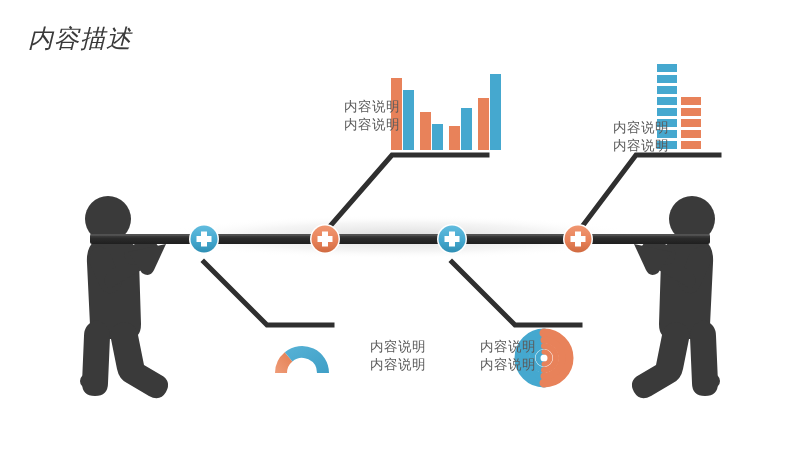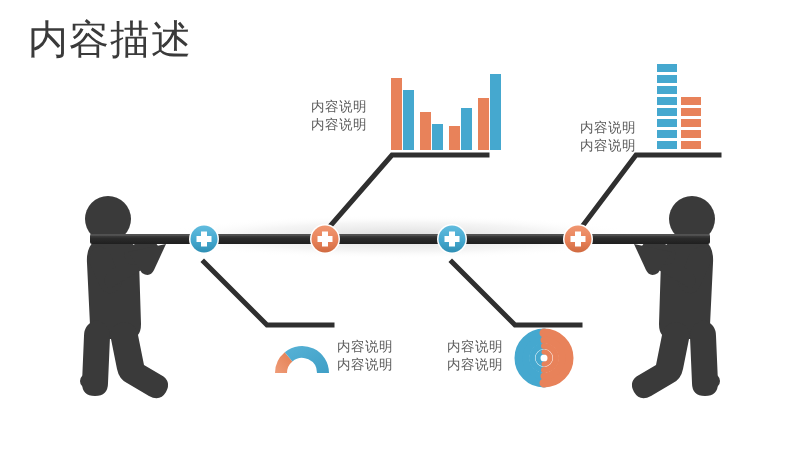--- a/index.html
+++ b/index.html
@@ -21,46 +21,47 @@
     width: 800px;
     height: 450px;
     background: #ffffff;
   }
 
   
   #page-title {
     position: absolute;
     left: 28px;
     top: 20px;
-    font-size: 40px;
+    font-size: 25px;
     line-height: 38px;
     color: #3a3a3a;
     letter-spacing: 1px;
     font-weight: 400;
     white-space: nowrap;
+    font-style: italic;
   }
 
   
   #canvas {
     position: absolute;
     left: 0; top: 0;
     width: 800px;
     height: 450px;
   }
 
   
   .callout {
     position: absolute;
     font-size: 13.5px;
     line-height: 18px;
     color: #5a5a5a;
     white-space: nowrap;
     letter-spacing: 0.5px;
   }
-  .callout .ln { display: block; }
+  .callout .ln { display: block; margin-left: 33px; }
 
   #label-top-left  { left: 311px; top: 97px;  text-align: left; }
   #label-top-right { left: 580px; top: 118px; text-align: left; }
   #label-bot-left  { left: 337px; top: 337px; text-align: left; }
   #label-bot-right { left: 447px; top: 337px; text-align: left; }
 </style>
 </head>
 <body>
 
 <div id="slide">

